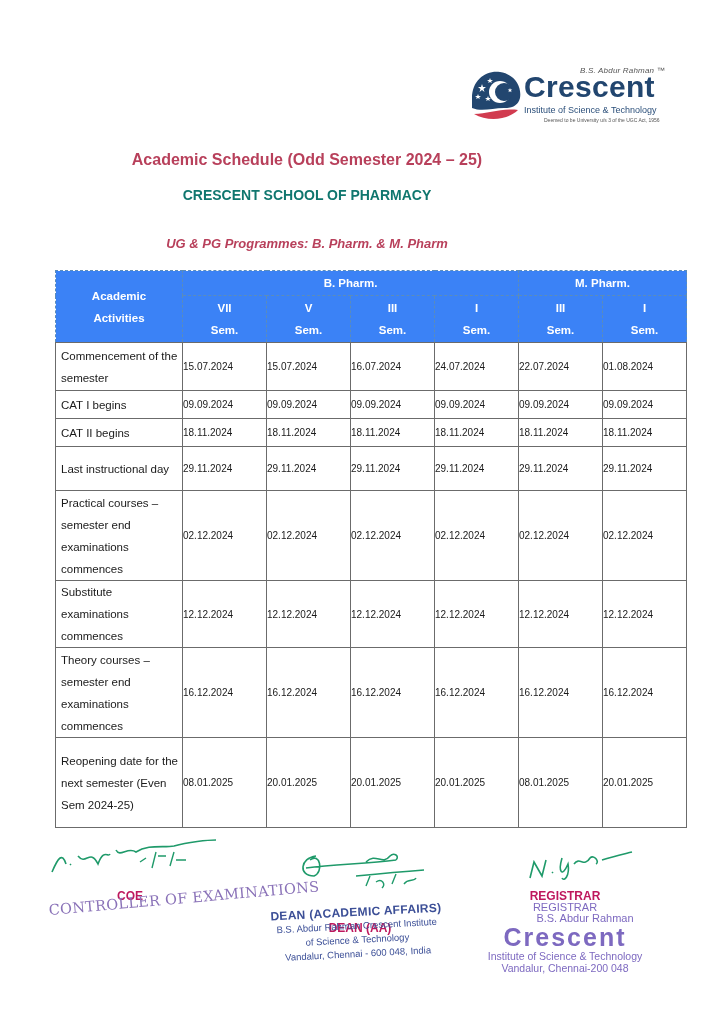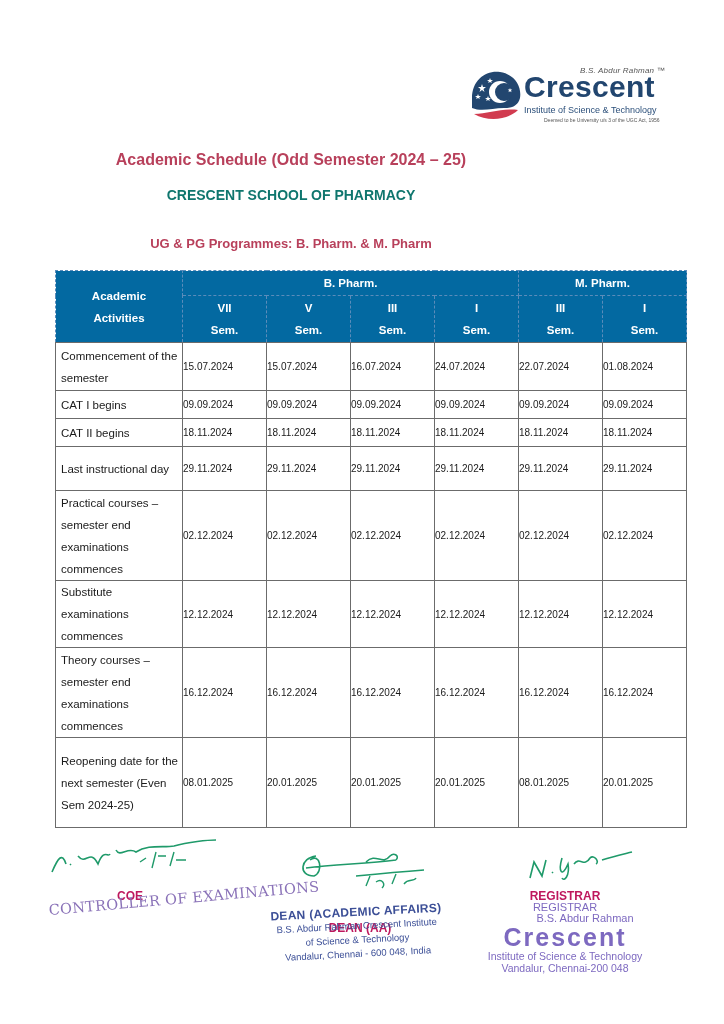--- a/index.html
+++ b/index.html
@@ -4,28 +4,28 @@
 <style>
   html, body { margin:0; padding:0; background:#ffffff; }
   body { width:724px; height:1024px; position:relative; overflow:hidden; font-family:"Liberation Sans", sans-serif; color:#1a1a1a; }
   .logo { position:absolute; left:468px; top:64px; width:220px; height:62px; }
   .logo-mark { position:absolute; left:0; top:4px; width:54px; height:56px; }
   .logo-top { position:absolute; left:112px; top:2px; font-size:8px; color:#555; letter-spacing:0.2px;font-style:italic; }
   .logo-name { position:absolute; left:56px; top:6px; font-size:30px; font-weight:bold; color:#22466f; letter-spacing:0.3px; }
   .logo-sub { position:absolute; left:56px; top:41px; font-size:9px; color:#2b4f7a; }
   .logo-tiny { position:absolute; left:76px; top:53px; font-size:5px; color:#555; }
 
-  .title { position:absolute; left:0; width:582px; text-align:center; font-weight:bold; }
+  .title { position:absolute; left:16px; width:582px; text-align:center; font-weight:bold; }
   .t1 { top:151px; font-size:16px; color:#b8405b; }
   .t2 { top:187px; font-size:14px; color:#0f766e; }
-  .t3 { top:236px; font-size:13px; color:#b8405b; }
+  .t3 { top:236px; font-size:13px; color:#b8405b;font-style:italic; }
 
   table.sched { position:absolute; left:55px; top:270px; border-collapse:collapse; font-size:11.5px; }
   table.sched td, table.sched th { border:1px solid #6b6b6b; padding:0; }
-  table.sched th { background:#0369a1; color:#ffffff; font-weight:bold; border-color:#5b8cba; border-style:dashed; }
+  table.sched th { background:#3b82f6; color:#ffffff; font-weight:bold; border-color:#5b8cba; border-style:dashed; }
   th.grp { height:24px; font-size:11.5px; }
   th.sem { height:46px; line-height:22px; }
   th.act { width:126px; line-height:22px; }
   td.act { text-align:left; padding-left:5px !important; line-height:22px; vertical-align:middle; font-size:11.5px; }
   td.date { text-align:left; vertical-align:middle; font-size:10px; }
   .c1 { width:83px; } .c2 { width:83px; } .c3 { width:83px; } .c4 { width:83px; } .c5 { width:83px; } .c6 { width:83px; }
 
   .sig { position:absolute; text-align:center; }
   .sig-title { font-size:12px; font-weight:bold; color:#be185d; }
   .stamp-coe { position:absolute; left:48px; top:902px; font-family:"DejaVu Serif", serif; color:#8a72b8; font-size:14.5px; transform:rotate(-5deg); transform-origin:left top; letter-spacing:0.3px; }

